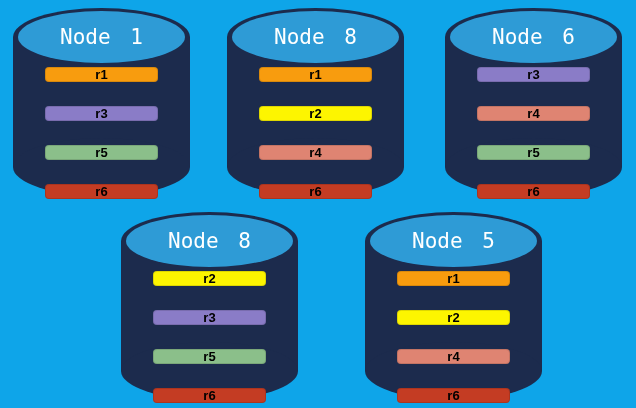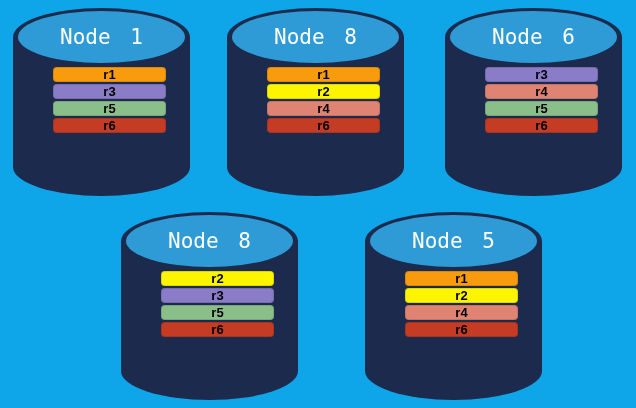--- a/index.html
+++ b/index.html
@@ -56,25 +56,25 @@
     font-size: 21px;
     color: #ffffff;
     word-spacing: 7px;
     white-space: pre;
     letter-spacing: 0px;
   }
   
   .bars {
     position: absolute;
     top: 59px;
-    left: 40px;
+    left: 32px;
     width: 113px;
     display: flex;
     flex-direction: column;
-    gap: 2px;
+    gap: 24px;
   }
   .bar {
     height: 15px;
     border-radius: 4px;
     text-align: center;
     font-size: 13px;
     font-weight: bold;
     line-height: 15px;
     color: #000000;
     box-shadow: inset 0 0 0 1px rgba(0,0,0,0.12);

